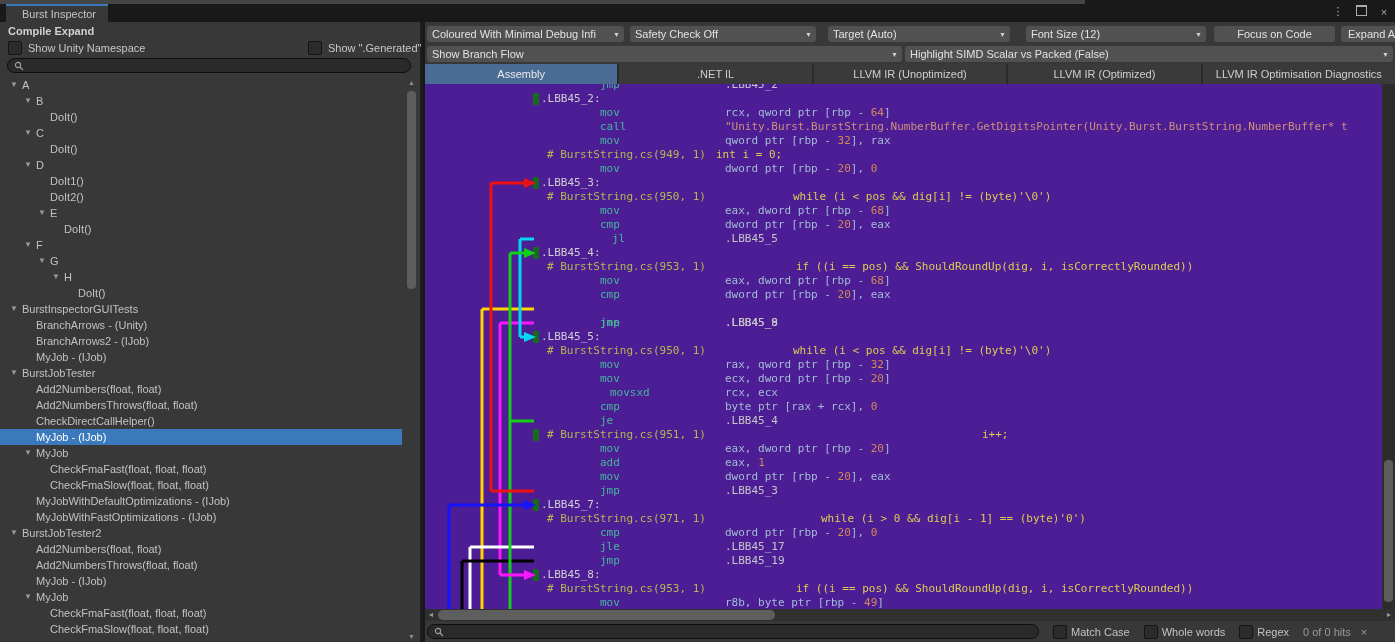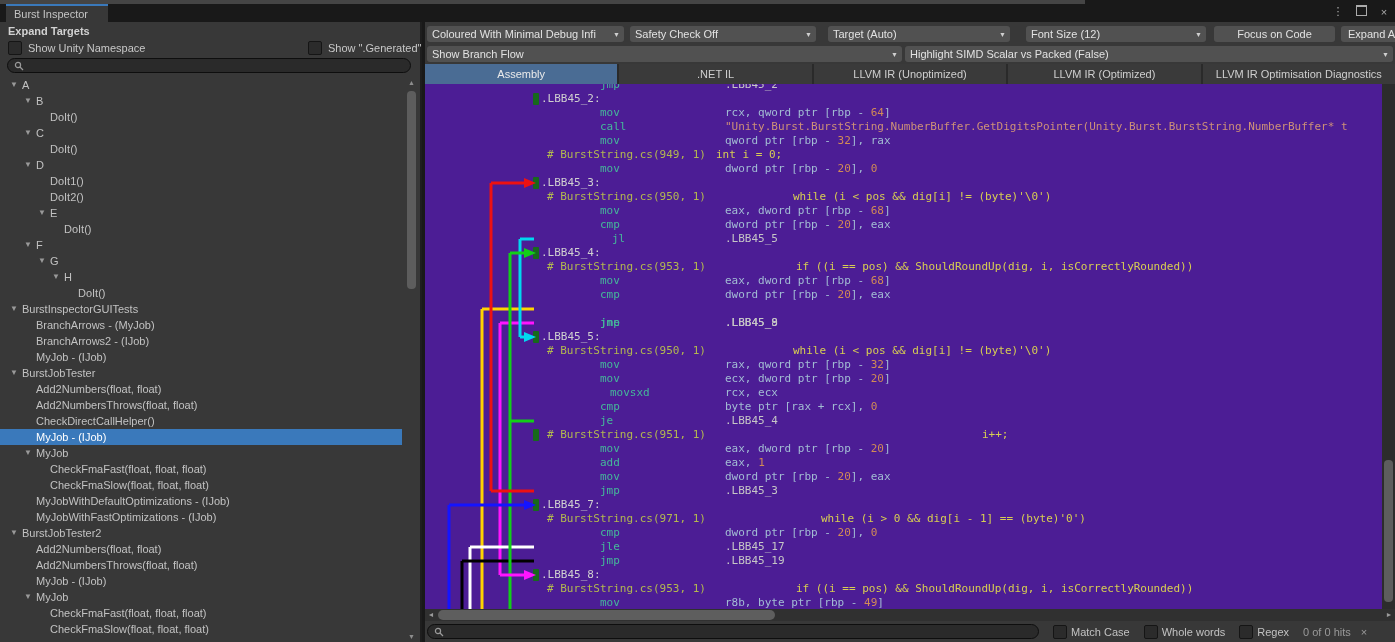--- a/index.html
+++ b/index.html
@@ -4,21 +4,21 @@
 <style>
   html,body{margin:0;padding:0;background:#111;}
   #win{position:relative;width:1395px;height:642px;background:#191919;overflow:hidden;
        font-family:"Liberation Sans","DejaVu Sans",sans-serif;font-size:11px;color:#c8c8c8;
        -webkit-font-smoothing:antialiased;}
   
   #topstrip{position:absolute;left:0;top:0;width:1085px;height:4px;background:#454545;}
   #titlebar{position:absolute;left:0;top:4px;width:100%;height:18px;background:#191919;}
   #wintab{position:absolute;left:6px;top:0;width:102px;height:18px;background:#383838;
           border-top:2px solid #3a79bb;box-sizing:border-box;color:#c4c4c4;
-          display:flex;align-items:center;padding-left:8px;}
+          display:flex;align-items:center;padding-left:16px;}
   #winicons{position:absolute;right:4px;top:1px;display:flex;align-items:center;gap:9px;color:#ababab;}
   .wicon{width:14px;text-align:center;cursor:default;}
   .maxbox{display:inline-block;width:9px;height:8px;border:1px solid #ababab;border-top-width:2px;}
   
   #body{position:absolute;left:0;top:22px;width:1395px;height:620px;display:flex;}
   #left{position:relative;width:420px;height:620px;background:#383838;border-right:2px solid #1e1e1e;box-sizing:content-box;flex:none;}
   #right{position:relative;width:970px;height:620px;background:#383838;margin-left:3px;flex:none;}
   
   #lp-header{position:absolute;left:8px;top:3px;font-weight:bold;color:#d2d2d2;}
   #lp-checks{position:absolute;left:8px;top:18px;height:16px;display:flex;align-items:center;}
@@ -95,21 +95,21 @@
     <div id="winicons">
       <span class="wicon">⋮</span>
       <span class="wicon"><span class="maxbox"></span></span>
       <span class="wicon">×</span>
     </div>
   </div>
 
   <div id="body">
 
     <div id="left">
-      <div id="lp-header">Expand Targets</div>
+      <div id="lp-header">Compile Expand</div>
       <div id="lp-checks">
         <span class="chkitem">
           <span class="cb"></span>
           <span>Show Unity Namespace</span>
         </span>
         <span class="chkitem" id="lp-check-2">
           <span class="cb"></span>
           <span>Show ".Generated"</span>
         </span>
       </div>
@@ -168,21 +168,21 @@
             <span class="tlabel" style="left: 64px;">H</span>
           </div>
           <div class="trow" style="top: 208px;">
             <span class="tlabel" style="left: 78px;">DoIt()</span>
           </div>
           <div class="trow" style="top: 224px;">
             <span class="tri" style="left: 10px;">▼</span>
             <span class="tlabel" style="left: 22px;">BurstInspectorGUITests</span>
           </div>
           <div class="trow" style="top: 240px;">
-            <span class="tlabel" style="left: 36px;">BranchArrows - (MyJob)</span>
+            <span class="tlabel" style="left: 36px;">BranchArrows - (Unity)</span>
           </div>
           <div class="trow" style="top: 256px;">
             <span class="tlabel" style="left: 36px;">BranchArrows2 - (IJob)</span>
           </div>
           <div class="trow" style="top: 272px;">
             <span class="tlabel" style="left: 36px;">MyJob - (IJob)</span>
           </div>
           <div class="trow" style="top: 288px;">
             <span class="tri" style="left: 10px;">▼</span>
             <span class="tlabel" style="left: 22px;">BurstJobTester</span>

